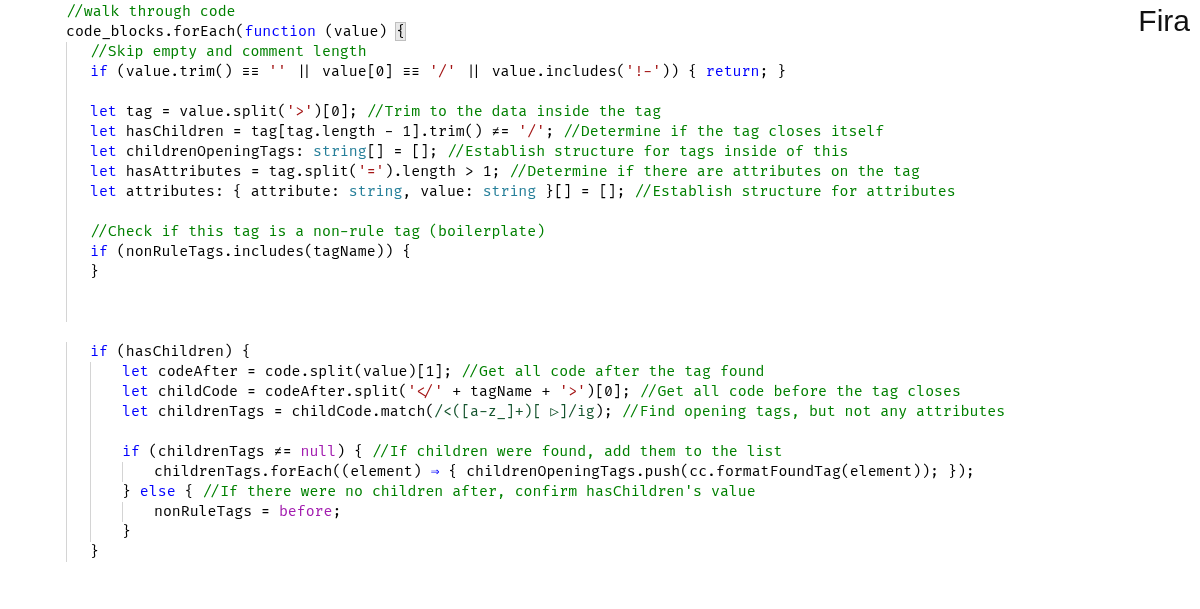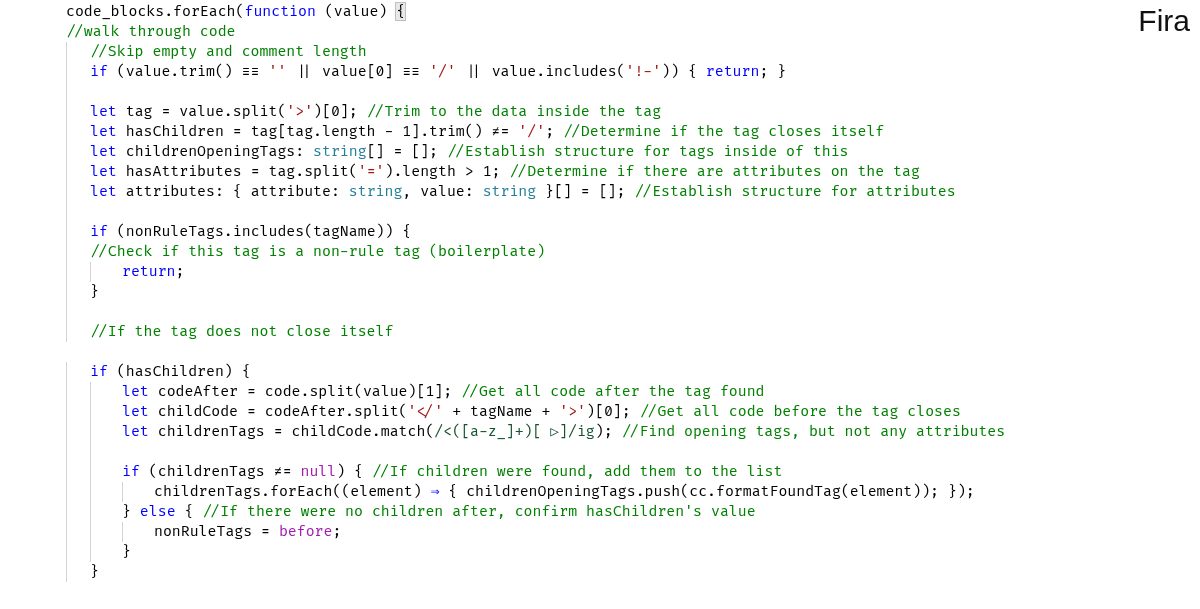--- a/index.html
+++ b/index.html
@@ -56,37 +56,36 @@
 
   
 
 </style>
 </head>
 <body>
 
 <div class="editor">
   <div class="brand">Fira</div>
   <div id="code-lines">
+      <div class="line" style="padding-left: 12px; position: relative;"><span class="c-comment">//walk through code</span></div>
       <div class="line" style="padding-left: 12px; position: relative;"><span class="c-plain">code_blocks.forEach(</span><span class="c-fn">function</span><span class="c-plain"> (value) </span><span class="c-plain brace-hl">{</span></div>
-      <div class="line" style="padding-left: 12px; position: relative;"><span class="c-comment">//walk through code</span></div>
       <div class="line" style="padding-left: 36px; position: relative;"><span class="g" style="left: 12px; top: 0px; bottom: 0px;"></span><span class="c-comment">//Skip empty and comment length</span></div>
       <div class="line" style="padding-left: 36px; position: relative;"><span class="g" style="left: 12px; top: 0px; bottom: 0px;"></span><span class="c-kw">if</span><span class="c-plain"> (value.trim() </span><span class="c-plain">≡≡</span><span class="c-plain"> </span><span class="c-str">''</span><span class="c-plain"> ||  value[0] </span><span class="c-plain">≡≡</span><span class="c-plain"> </span><span class="c-str">'/'</span><span class="c-plain"> ||  value.includes(</span><span class="c-str">'!-'</span><span class="c-plain">)) { </span><span class="c-kw">return</span><span class="c-plain">; }</span></div>
       <div class="line" style="padding-left: 36px; position: relative;"><span class="g" style="left: 12px; top: 0px; bottom: 0px;"></span><span class="c-plain"></span></div>
       <div class="line" style="padding-left: 36px; position: relative;"><span class="g" style="left: 12px; top: 0px; bottom: 0px;"></span><span class="c-kw">let</span><span class="c-plain"> tag = value.split(</span><span class="c-str">'&gt;'</span><span class="c-plain">)[0];</span><span class="c-plain">                                   </span><span class="c-comment">//Trim to the data inside the tag</span></div>
       <div class="line" style="padding-left: 36px; position: relative;"><span class="g" style="left: 12px; top: 0px; bottom: 0px;"></span><span class="c-kw">let</span><span class="c-plain"> hasChildren = tag[tag.length - 1].trim() </span><span class="c-plain">≠=</span><span class="c-plain"> </span><span class="c-str">'/'</span><span class="c-plain">;</span><span class="c-plain">            </span><span class="c-comment">//Determine if the tag closes itself</span></div>
       <div class="line" style="padding-left: 36px; position: relative;"><span class="g" style="left: 12px; top: 0px; bottom: 0px;"></span><span class="c-kw">let</span><span class="c-plain"> childrenOpeningTags: </span><span class="c-type">string</span><span class="c-plain">[] = [];</span><span class="c-plain">                          </span><span class="c-comment">//Establish structure for tags inside of this</span></div>
       <div class="line" style="padding-left: 36px; position: relative;"><span class="g" style="left: 12px; top: 0px; bottom: 0px;"></span><span class="c-kw">let</span><span class="c-plain"> hasAttributes = tag.split(</span><span class="c-str">'='</span><span class="c-plain">).length &gt; 1;</span><span class="c-plain">                  </span><span class="c-comment">//Determine if there are attributes on the tag</span></div>
       <div class="line" style="padding-left: 36px; position: relative;"><span class="g" style="left: 12px; top: 0px; bottom: 0px;"></span><span class="c-kw">let</span><span class="c-plain"> attributes: { attribute: </span><span class="c-type">string</span><span class="c-plain">, value: </span><span class="c-type">string</span><span class="c-plain"> }[] = []; </span><span class="c-comment">//Establish structure for attributes</span></div>
       <div class="line" style="padding-left: 36px; position: relative;"><span class="g" style="left: 12px; top: 0px; bottom: 0px;"></span><span class="c-plain"></span></div>
+      <div class="line" style="padding-left: 36px; position: relative;"><span class="g" style="left: 12px; top: 0px; bottom: 0px;"></span><span class="c-comment">//Check if this tag is a non-rule tag (boilerplate)</span></div>
       <div class="line" style="padding-left: 36px; position: relative;"><span class="g" style="left: 12px; top: 0px; bottom: 0px;"></span><span class="c-kw">if</span><span class="c-plain"> (nonRuleTags.includes(tagName)) {</span></div>
-      <div class="line" style="padding-left: 36px; position: relative;"><span class="g" style="left: 12px; top: 0px; bottom: 0px;"></span><span class="c-comment">//Check if this tag is a non-rule tag (boilerplate)</span></div>
-      <div class="line" style="padding-left: 68px; position: relative;"><span class="g" style="left: 12px; top: 0px; bottom: 0px;"></span><span class="g" style="left: 36px; top: 0px; bottom: 0px;"></span><span class="c-kw">return</span><span class="c-plain">;</span></div>
       <div class="line" style="padding-left: 36px; position: relative;"><span class="g" style="left: 12px; top: 0px; bottom: 0px;"></span><span class="c-plain">}</span></div>
       <div class="line" style="padding-left: 36px; position: relative;"><span class="g" style="left: 12px; top: 0px; bottom: 0px;"></span><span class="c-plain"></span></div>
-      <div class="line" style="padding-left: 36px; position: relative;"><span class="g" style="left: 12px; top: 0px; bottom: 0px;"></span><span class="c-comment">//If the tag does not close itself</span></div>
+      <div class="line" style="padding-left: 36px; position: relative;"><span class="g" style="left: 12px; top: 0px; bottom: 0px;"></span></div>
       <div class="line" style="padding-left: 36px; position: relative; margin-top: 20px;"><span class="g" style="left: 12px; top: 0px; bottom: 0px;"></span><span class="c-kw">if</span><span class="c-plain"> (hasChildren) {</span></div>
       <div class="line" style="padding-left: 68px; position: relative;"><span class="g" style="left: 12px; top: 0px; bottom: 0px;"></span><span class="g" style="left: 36px; top: 0px; bottom: 0px;"></span><span class="c-kw">let</span><span class="c-plain"> codeAfter = code.split(value)[1];</span><span class="c-plain">                        </span><span class="c-comment">//Get all code after the tag found</span></div>
       <div class="line" style="padding-left: 68px; position: relative;"><span class="g" style="left: 12px; top: 0px; bottom: 0px;"></span><span class="g" style="left: 36px; top: 0px; bottom: 0px;"></span><span class="c-kw">let</span><span class="c-plain"> childCode = codeAfter.split(</span><span class="c-str">'&lt;/'</span><span class="c-plain"> + tagName + </span><span class="c-str">'&gt;'</span><span class="c-plain">)[0];  </span><span class="c-comment">//Get all code before the tag closes</span></div>
       <div class="line" style="padding-left: 68px; position: relative;"><span class="g" style="left: 12px; top: 0px; bottom: 0px;"></span><span class="g" style="left: 36px; top: 0px; bottom: 0px;"></span><span class="c-kw">let</span><span class="c-plain"> childrenTags = childCode.match(</span><span class="c-regex">/&lt;([a-z_]+)[ ▷]/ig</span><span class="c-plain">);   </span><span class="c-comment">//Find opening tags, but not any attributes</span></div>
       <div class="line" style="padding-left: 68px; position: relative;"><span class="g" style="left: 12px; top: 0px; bottom: 0px;"></span><span class="g" style="left: 36px; top: 0px; bottom: 0px;"></span><span class="c-plain"></span></div>
       <div class="line" style="padding-left: 68px; position: relative;"><span class="g" style="left: 12px; top: 0px; bottom: 0px;"></span><span class="g" style="left: 36px; top: 0px; bottom: 0px;"></span><span class="c-kw">if</span><span class="c-plain"> (childrenTags </span><span class="c-plain">≠=</span><span class="c-plain"> </span><span class="c-lit">null</span><span class="c-plain">) { </span><span class="c-comment">//If children were found, add them to the list</span></div>
       <div class="line" style="padding-left: 100px; position: relative;"><span class="g" style="left: 12px; top: 0px; bottom: 0px;"></span><span class="g" style="left: 36px; top: 0px; bottom: 0px;"></span><span class="g" style="left: 68px; top: 0px; bottom: 0px;"></span><span class="c-plain">childrenTags.forEach((element) </span><span class="c-kw">⇒</span><span class="c-plain"> { childrenOpeningTags.push(cc.formatFoundTag(element)); });</span></div>
       <div class="line" style="padding-left: 68px; position: relative;"><span class="g" style="left: 12px; top: 0px; bottom: 0px;"></span><span class="g" style="left: 36px; top: 0px; bottom: 0px;"></span><span class="c-plain">} </span><span class="c-kw">else</span><span class="c-plain"> { </span><span class="c-comment">//If there were no children after, confirm hasChildren's value</span></div>
       <div class="line" style="padding-left: 100px; position: relative;"><span class="g" style="left: 12px; top: 0px; bottom: 0px;"></span><span class="g" style="left: 36px; top: 0px; bottom: 0px;"></span><span class="g" style="left: 68px; top: 0px; bottom: 0px;"></span><span class="c-plain">nonRuleTags = </span><span class="c-lit">before</span><span class="c-plain">;</span></div>
       <div class="line" style="padding-left: 68px; position: relative;"><span class="g" style="left: 12px; top: 0px; bottom: 0px;"></span><span class="g" style="left: 36px; top: 0px; bottom: 0px;"></span><span class="c-plain">}</span></div>

